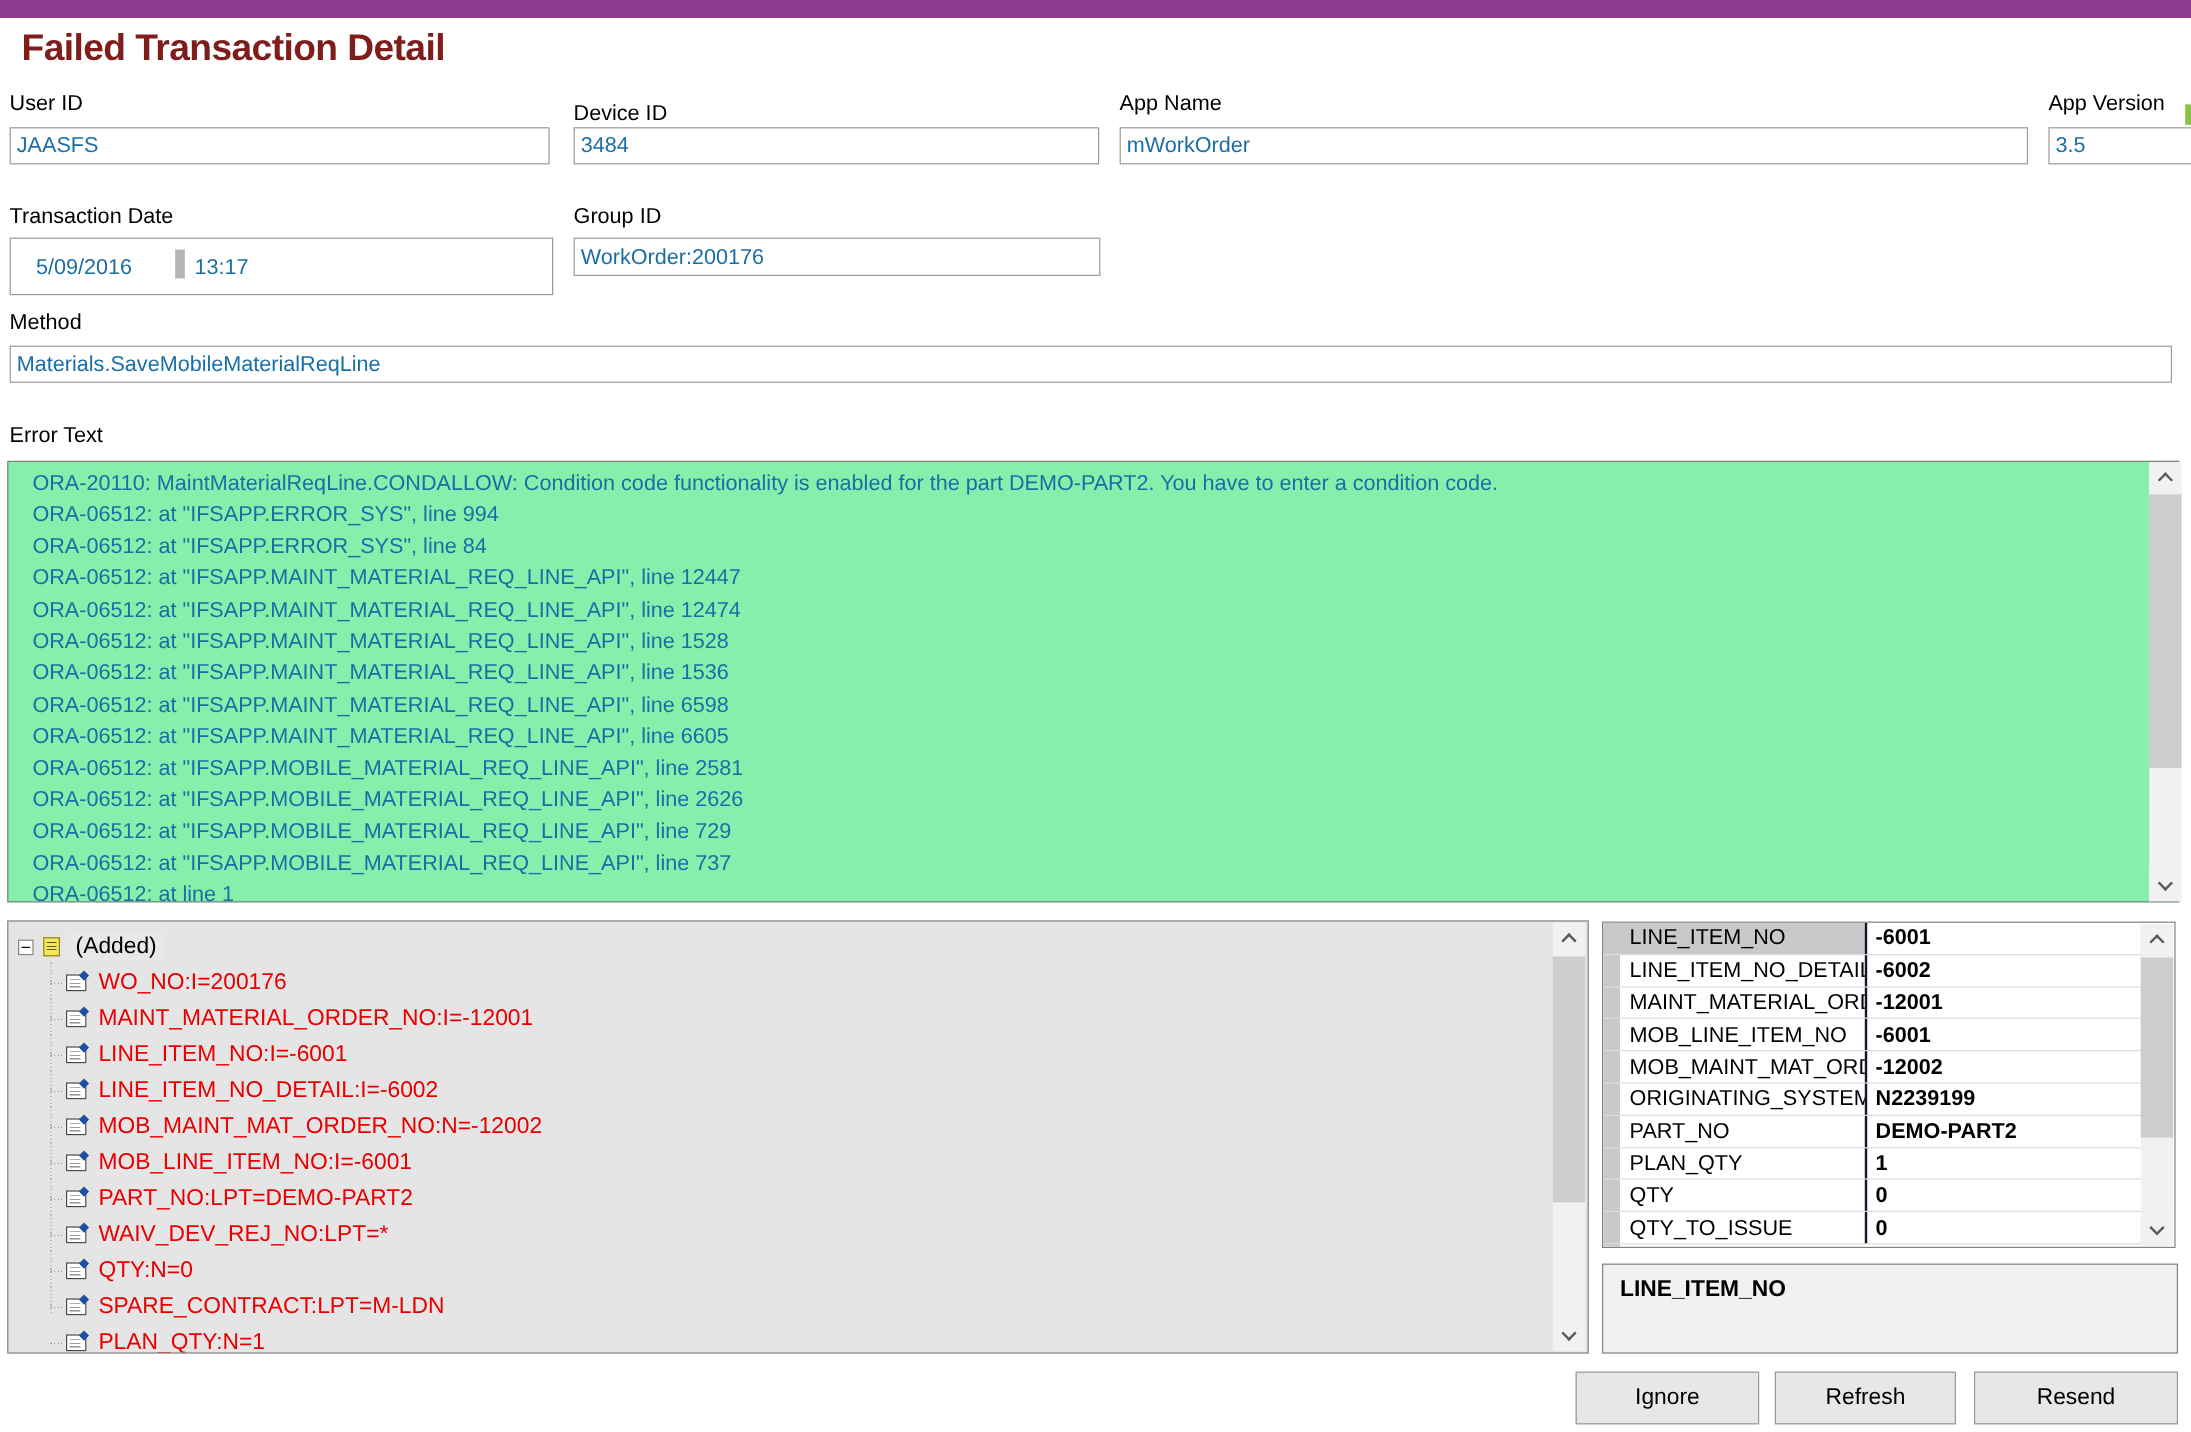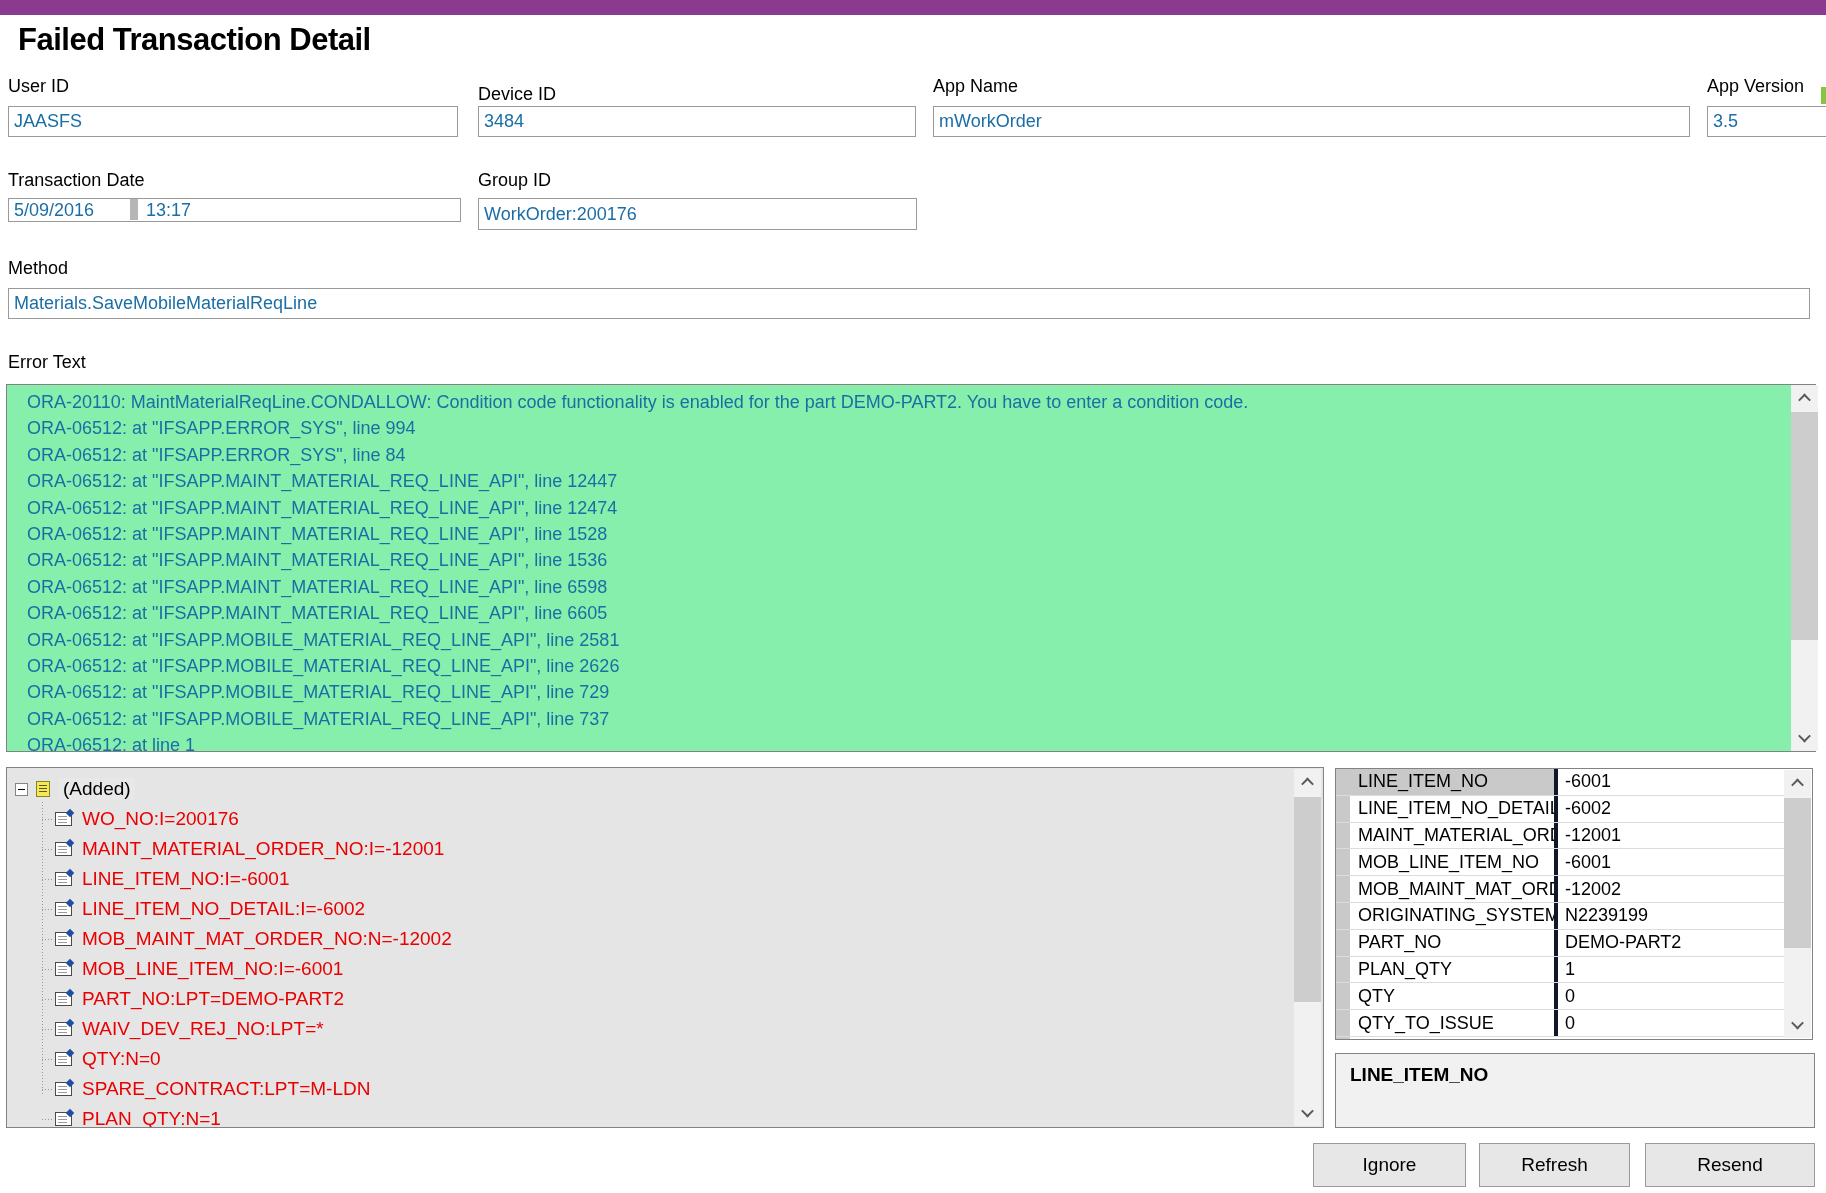--- a/index.html
+++ b/index.html
@@ -4,42 +4,42 @@
 <style>
   * { margin:0; padding:0; box-sizing:border-box; }
   html,body { width:1826px; height:1193px; overflow:hidden; background:#fff;
               font-family:"Liberation Sans", sans-serif; }
   .abs { position:absolute; }
 
   
   #accent-bar { left:0; top:0; width:1826px; height:15px; background:#8a3b8f; }
 
   
-  #page-title { left:18px; top:22px; font-size:31px; font-weight:bold; color:#000000;
+  #page-title { left:18px; top:22px; font-size:31px; font-weight:bold; color:#7f1d1d;
                 letter-spacing:-0.5px; }
 
   .lbl { font-size:18px; color:#000; white-space:nowrap; }
   .field { background:#fff; border:1px solid #9a9a9a; color:#1b6ea5; font-size:18px;
            display:flex; align-items:center; padding:0 5px; white-space:nowrap; overflow:hidden; }
 
   
   #user-id-label   { left:8px;    top:76px; }
   #device-id-label { left:478px;  top:84px; }
   #app-name-label  { left:933px;  top:76px; }
   #app-version-label{ left:1707px; top:76px; }
   #required-indicator { left:1821px; top:87px; width:5px; height:17px; background:#86c443; }
   #user-id-field    { left:8px;    top:106px; width:450px; height:31px; }
   #device-id-field  { left:478px;  top:106px; width:438px; height:31px; }
   #app-name-field   { left:933px;  top:106px; width:757px; height:31px; }
   #app-version-field{ left:1707px; top:106px; width:125px; height:31px; }
 
   
   #transaction-date-label { left:8px;   top:170px; }
   #group-id-label         { left:478px; top:170px; }
-  #transaction-date-field { left:8px;   top:198px; width:453px; height:24px; padding:0; }
+  #transaction-date-field { left:8px;   top:198px; width:453px; height:48px; padding:16px; }
   #transaction-date-field .date-part { padding-left:5px; width:121px; }
   #date-time-divider { width:8px; height:24px; background:#b5b5b5; margin-top:-4px; }
   #transaction-date-field .time-part { padding-left:8px;text-align:center; }
   #group-id-field { left:478px; top:198px; width:439px; height:32px; }
 
   
   #method-label { left:8px; top:258px; }
   #method-field { left:8px; top:288px; width:1802px; height:31px; }
 
   
@@ -87,22 +87,22 @@
   #tree-thumb { top:28px; height:205px; }
 
   
   #attribute-table { left:1335px; top:768px; width:478px; height:272px; border:1px solid #828282;
                      background:#fff; overflow:hidden; }
   #row-gutter { position:absolute; left:0; top:0; width:14px; height:100%; background:#c9c9c9; }
   #attr-rows { position:absolute; left:0; top:0; width:451px; }
   .attr-row { height:26.8px; display:flex; border-bottom:1px solid #dcdcdc; }
   .attr-name-cell { width:218px; padding-left:22px; font-size:18px; color:#000;
                     display:flex; align-items:center; overflow:hidden; white-space:nowrap; flex:0 0 auto; }
-  .attr-value-cell { width:233px; border-left:4px solid #0f172a; padding-left:7px; font-size:18px;
-                     color:#000; display:flex; align-items:center; overflow:hidden; white-space:nowrap; }
+  .attr-value-cell { width:233px; border-left:2px solid #0f172a; padding-left:7px; font-size:18px;
+                     color:#000; display:flex; align-items:center; overflow:hidden; white-space:nowrap;font-weight:bold; }
   .attr-row.selected .attr-name-cell { background:#c9c9c9; margin-left:-14px; padding-left:36px; width:232px; }
   #table-scrollbar { right:1px; top:1px; bottom:1px; }
   #table-thumb { top:28px; height:150px; }
 
   
   #attribute-detail-panel { left:1335px; top:1053px; width:480px; height:75px; background:#f1f1f1;
                             border:1px solid #828282; }
   #detail-title { position:absolute; left:14px; top:10px; font-size:19px; font-weight:bold; color:#000; }
 
   

